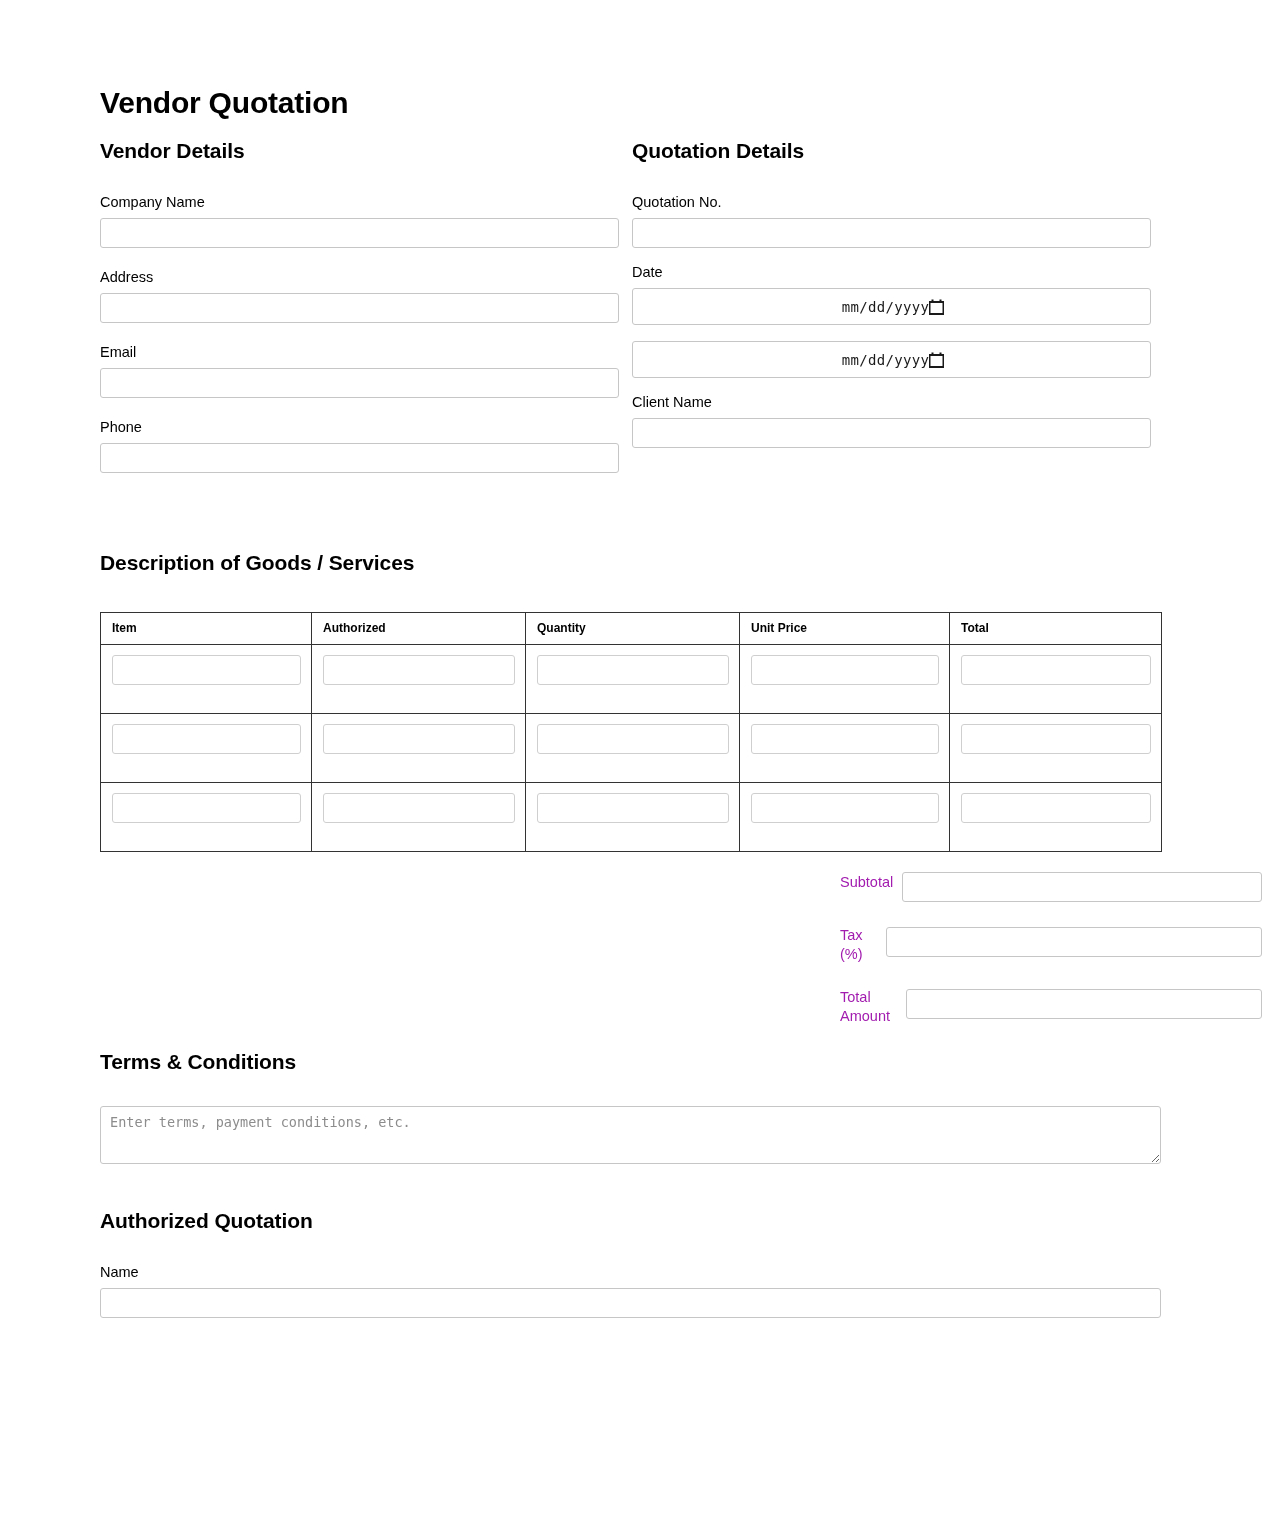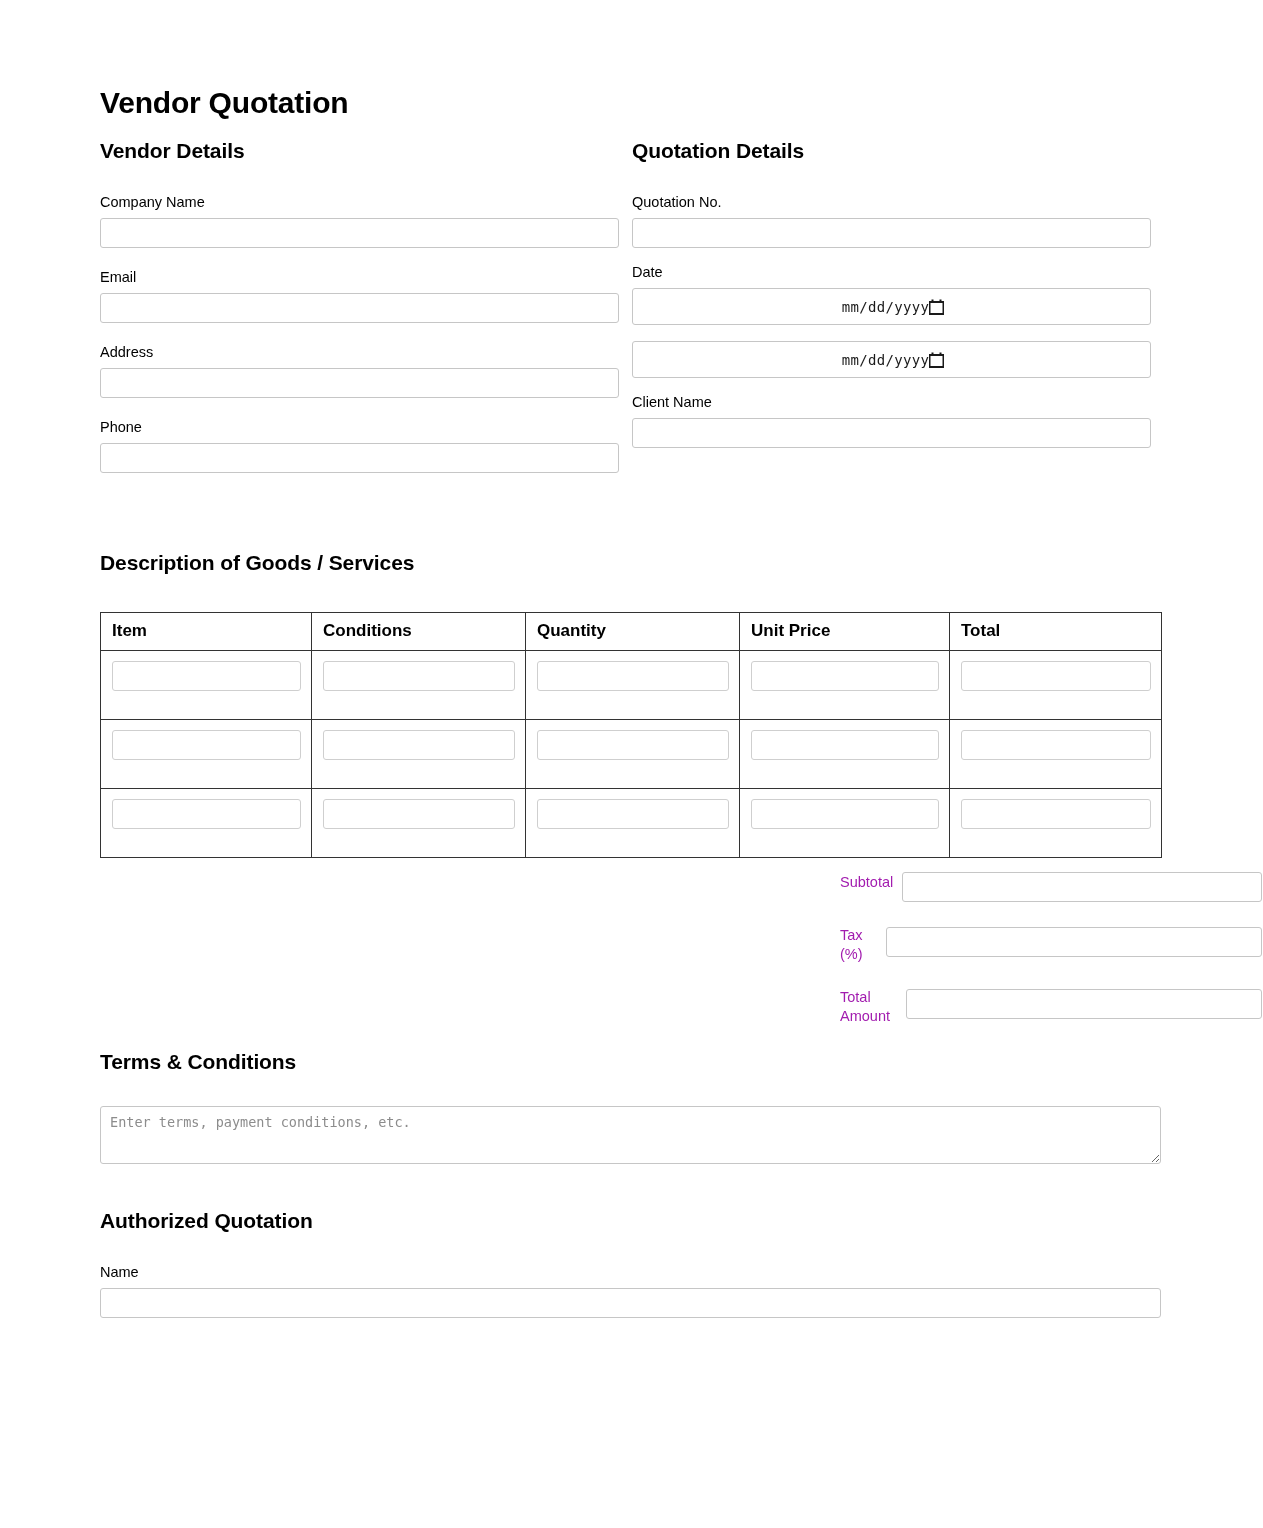--- a/index.html
+++ b/index.html
@@ -124,21 +124,21 @@
     table-layout: fixed;
   }
   table.items th,
   table.items td {
     border: 1px solid #333333;
     padding: 0;
     vertical-align: top;
   }
   table.items th {
     text-align: left;
-    font-size: 17px;
+    font-size: 12px;
     font-weight: bold;
     padding: 8px 0 9px 11px;
     background: #fff;
   }
   table.items td {
     padding: 10px 10px 28px 11px;
     height: 29px;
   }
   .cell-input {
     box-sizing: border-box;
@@ -258,26 +258,26 @@
 
     <div class="col col-left">
       <h2 class="section-heading">Vendor Details</h2>
 
       <div class="field">
         <label class="field-label">Company Name</label>
         <input class="txt-input" type="text" value="" style="">
       </div>
 
       <div class="field">
+        <label class="field-label">Address</label>
+        <input class="txt-input" type="text" value="" style="">
+      </div>
+
+      <div class="field">
         <label class="field-label">Email</label>
-        <input class="txt-input" type="text" value="" style="">
-      </div>
-
-      <div class="field">
-        <label class="field-label">Address</label>
         <input class="txt-input" type="text" value="" style="">
       </div>
 
       <div class="field">
         <label class="field-label">Phone</label>
         <input class="txt-input" type="text" value="" style="">
       </div>
     </div>
 
     <div class="col col-right">
@@ -332,21 +332,21 @@
       <colgroup>
         <col class="c-item">
           <col class="c-desc">
           <col class="c-qty">
           <col class="c-unit">
           <col class="c-tot">
       </colgroup>
       <thead>
         <tr>
           <th>Item</th>
-          <th>Conditions</th>
+          <th>Authorized</th>
           <th>Quantity</th>
           <th>Unit Price</th>
           <th>Total</th>
         </tr>
       </thead>
       <tbody>
         <tr>
           <td>
               <input class="cell-input" type="text" value="" style="">
             </td>

